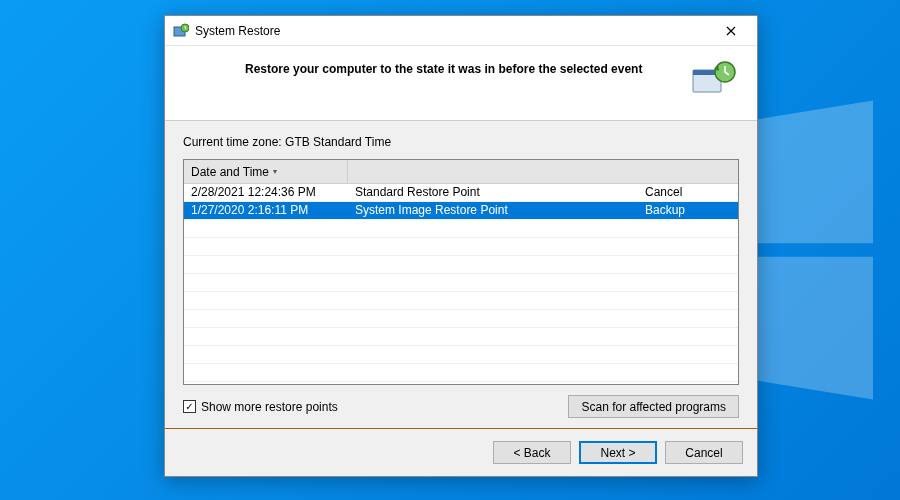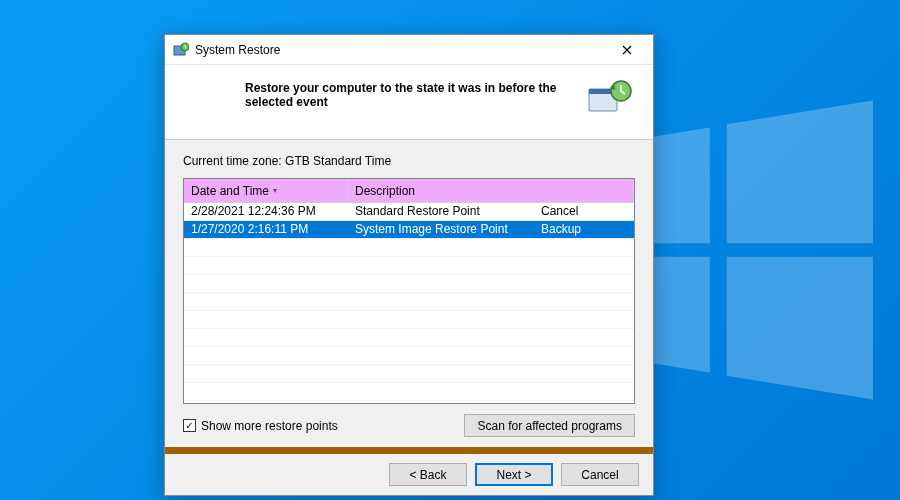--- a/index.html
+++ b/index.html
@@ -15,22 +15,22 @@
       position: absolute; inset: 0;
       background: linear-gradient(135deg, #0a9cf5 0%, #0078d7 100%);
     }
     .win-logo {
       position: absolute; right: 10px; top: 50%; transform: translateY(-50%);
       width: 340px; height: 340px; opacity: 0.28;
     }
     .win-logo svg { width: 100%; height: 100%; }
     .dialog {
       position: absolute;
-      left: 164px; top: 34px;
-      width: 490px; height: 462px;
+      left: 164px; top: 15px;
+      width: 594px; height: 462px;
       background: #fff;
       border: 1px solid #888;
       box-shadow: 0 4px 20px rgba(0,0,0,0.3);
       display: flex; flex-direction: column;
     }
     .titlebar {
       height: 30px;
       display: flex; align-items: center;
       padding: 0 6px 0 8px;
       background: #fff;
@@ -57,21 +57,21 @@
       display: flex; flex-direction: column;
     }
     .tz-line { font-size: 12px; margin-bottom: 10px; color: #000; }
     .table-wrap {
       flex: 1; border: 1px solid #828282; background: #fff;
       display: flex; flex-direction: column;
       overflow: hidden;
     }
     .thead {
       display: flex; height: 24px;
-      background: #f0abfc; border-bottom: 1px solid #d0d0d0;
+      background: #e5e5e5; border-bottom: 1px solid #d0d0d0;
     }
     .th {
       padding: 4px 7px; font-size: 12px; color: #000;
       border-right: 1px solid #d0d0d0;
       display: flex; align-items: center; gap: 4px;
       cursor: pointer;
     }
     .th.c1 { width: 164px; }
     .th.c2 { flex: 1; }
     .th.c3 { width: 100px; border-right: none; }
@@ -100,21 +100,21 @@
     }
     .btn {
       height: 23px; padding: 8px 12px;
       background: #e1e1e1; border: 1px solid #adadad;
       font-size: 12px; cursor: pointer;
       display: inline-flex; align-items: center; justify-content: center;
     }
     .btn.default { border: 1px solid #0078d7; box-shadow: inset 0 0 0 1px #0078d7; }
     .footer {
       height: 48px; background: #f0f0f0;
-      border-top: 7px solid #a16207;
+      border-top: 1px solid #a16207;
       display: flex; align-items: center; justify-content: flex-end;
       padding: 0 14px; gap: 8px;
     }
     .footer .btn { min-width: 78px; }
     .spacer { flex: 1; }
   </style>
 </head>
 <body>
 
 <div class="desktop-bg">
@@ -166,23 +166,20 @@
 
   <div class="content">
     <div class="tz-line">Current time zone: GTB Standard Time</div>
 
     <div class="table-wrap">
       <div class="thead">
         <div class="th c1">
           <span>Date and Time</span>
           <span class="sort-ind">▾</span>
         </div>
-        <div class="th c2">
-          <span>Description</span>
-        </div>
       </div>
       <div class="tbody" id="tbody">
           <div class="trow">
             <div class="td c1">2/28/2021 12:24:36 PM</div>
             <div class="td c2">Standard Restore Point</div>
             <div class="td c3">Cancel</div>
           </div>
           <div class="trow selected">
             <div class="td c1">1/27/2020 2:16:11 PM</div>
             <div class="td c2">System Image Restore Point</div>

